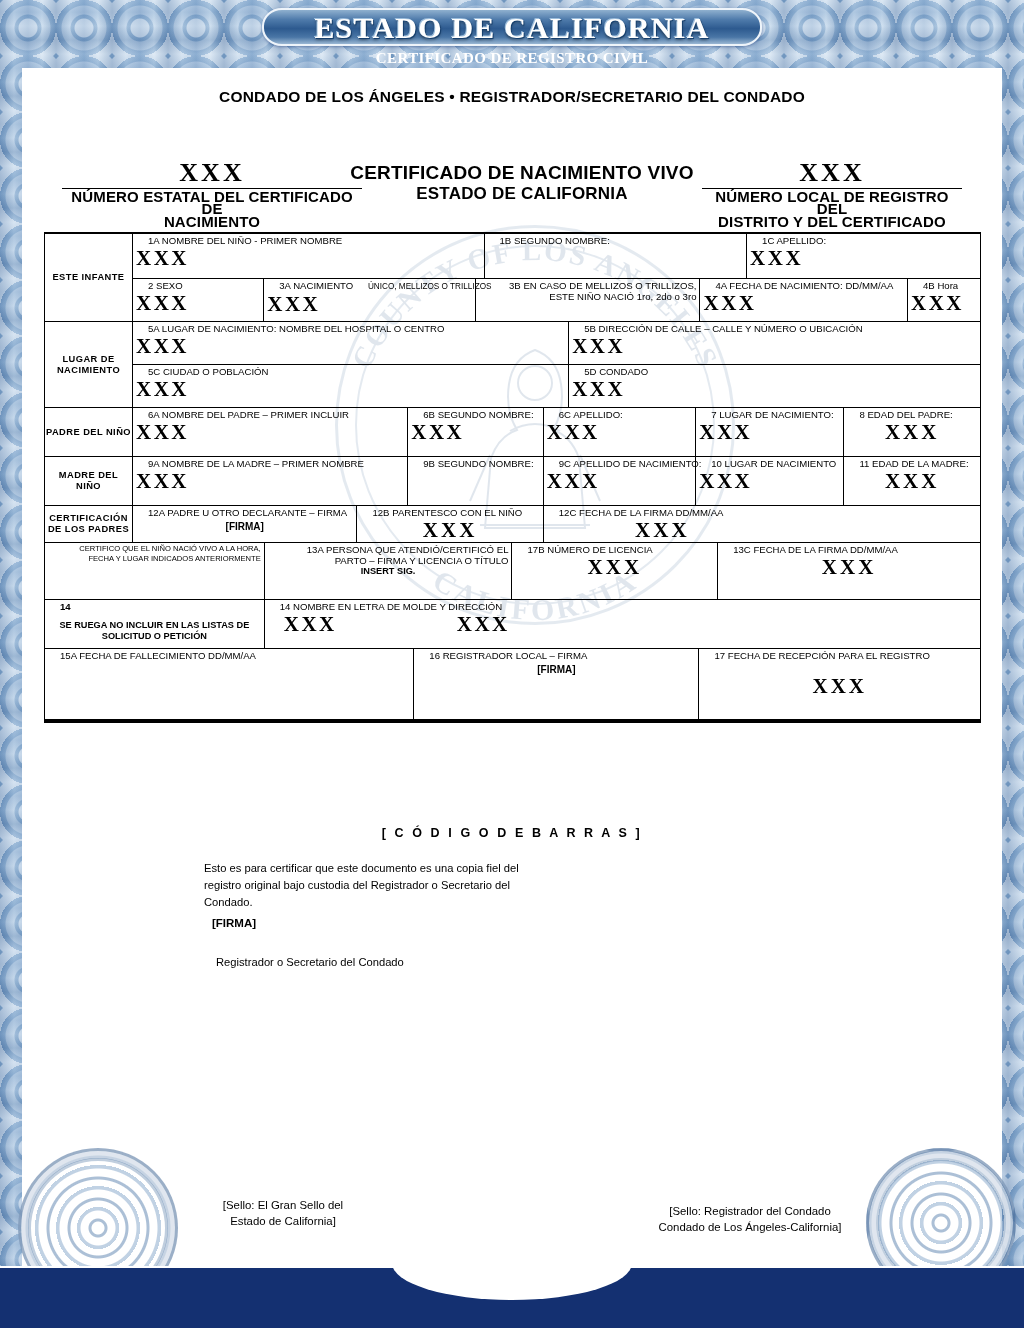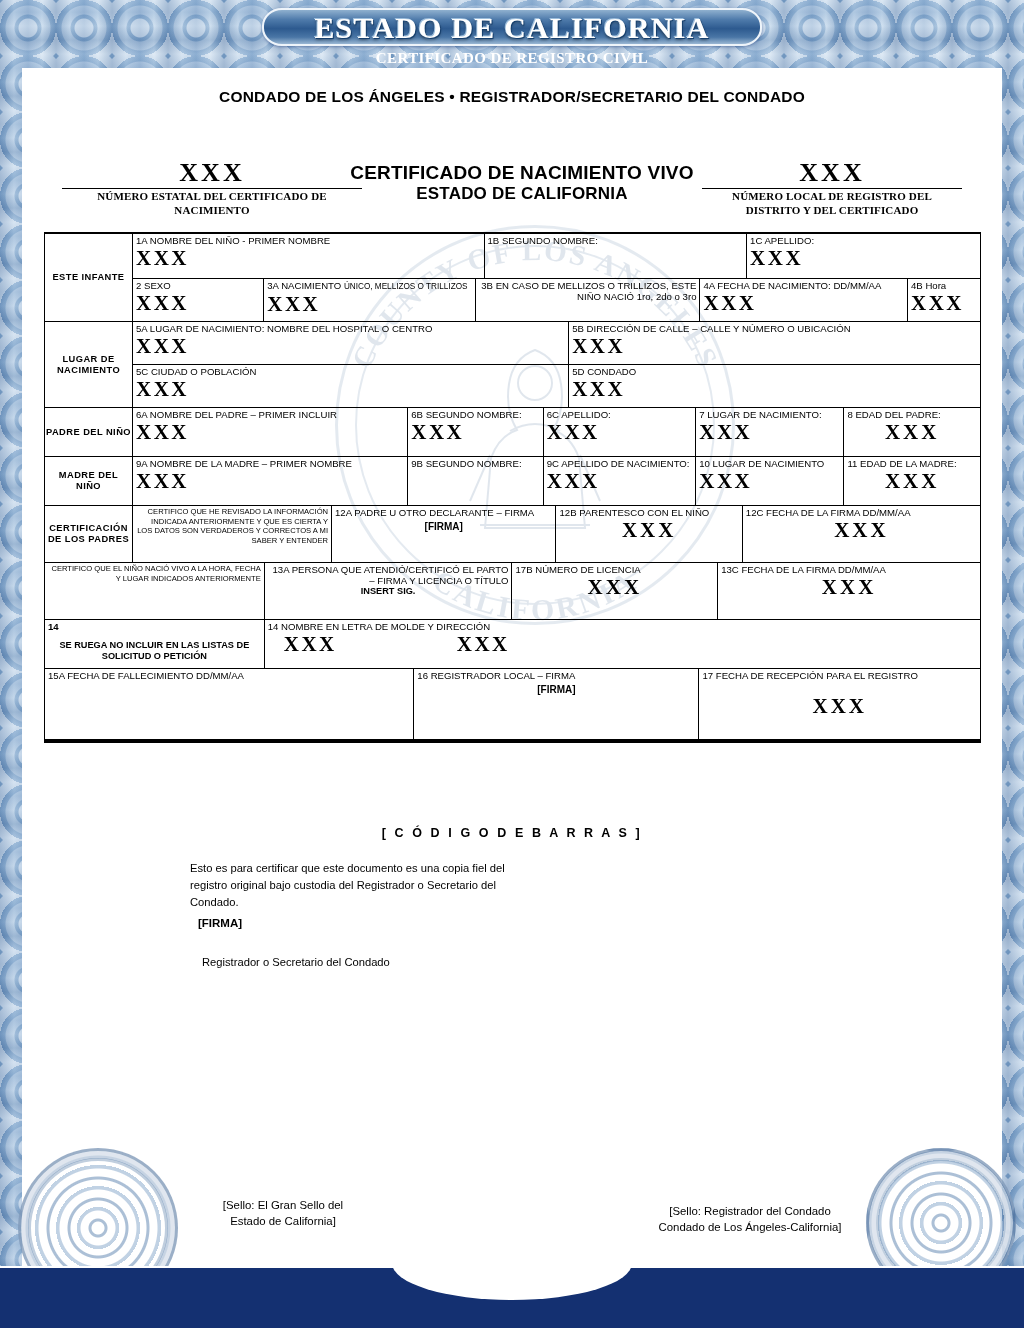--- a/index.html
+++ b/index.html
@@ -121,22 +121,22 @@
   }
   .id-left{ position:absolute; left:40px; top:0; width:300px; text-align:center; }
   .id-right{ position:absolute; left:680px; top:0; width:260px; text-align:center; }
   .id-xxx{
     font-family:"Liberation Serif", serif;
     font-size:26px; font-weight:bold; letter-spacing:3px; color:#000;
     line-height:26px; padding-bottom:2px;
   }
   .id-rule{ border-bottom:1.6px solid #000; }
   .id-cap{
-    font-size:11px; font-weight:bold; color:#000; line-height:11.5px;
-    padding-top:2px; letter-spacing:.15px;font-family:Liberation Serif, serif;
+    font-size:15px; font-weight:bold; color:#000; line-height:11.5px;
+    padding-top:2px; letter-spacing:.15px;
   }
   .cert-title{
     position:absolute; left:300px; top:2px; width:400px; text-align:center;
   }
   .cert-title .l1{ font-size:19px; font-weight:bold; letter-spacing:.2px; }
   .cert-title .l2{ font-size:17px; font-weight:bold; letter-spacing:.2px; }
 
   
   .form{
     position:absolute; left:44px; top:232px; width:937px;
@@ -164,20 +164,21 @@
     padding:1px 3px 0 3px;
     position:relative;
     min-height:26px;
     display:flex; flex-direction:column;
   }
   .cell:last-child{ border-right:none; }
   .cap{
     font-size:9.6px; font-weight:normal; color:#000;
     line-height:11px; letter-spacing:0;
     white-space:nowrap;
+    margin-left:12px;
   }
   .cap.wrap{ white-space:normal;text-align:right; }
   .cap.sm{ font-size:8.2px; }
   .cap.tiny{ font-size:7.6px; line-height:9.6px; }
   .val{
     font-family:"Liberation Serif", serif;
     font-size:21px; font-weight:bold; letter-spacing:2.5px; color:#000;
     line-height:23px; margin-top:1px;
   }
   .val.c{ text-align:center; letter-spacing:3px; }
@@ -188,21 +189,21 @@
   .ctr{ text-align:center; }
 
   
   .barcode-label{
     position:absolute; left:0; right:0; top:826px;
     text-align:center;
     font-size:12.5px; font-weight:bold; letter-spacing:2.6px;
     z-index:6;
   }
   .certify-block{
-    position:absolute; left:190px; top:860px; width:430px;
+    position:absolute; left:204px; top:860px; width:430px;
     z-index:6; font-size:11.2px; line-height:17px; color:#000;
   }
   .certify-sig{ font-weight:bold; font-size:11.5px; margin-top:4px; margin-left:8px; }
   .certify-role{ margin-top:22px; margin-left:12px; font-size:11.2px; }
 
   
   .seal{
     position:absolute; z-index:5;
     border-radius:50%;
     background:
@@ -420,23 +421,20 @@
           <div class="val c">XXX</div>
         </div>
       </div>
     </div>
   </div>
 
   <div class="band">
     <div class="band-label">CERTIFICACIÓN DE LOS PADRES</div>
     <div class="band-body">
       <div class="frow">
-        <div class="cell" style="width:23.5%;height:56px">
-          <div class="cap tiny wrap">CERTIFICO QUE HE REVISADO LA INFORMACIÓN INDICADA ANTERIORMENTE Y QUE ES CIERTA Y LOS DATOS SON VERDADEROS Y CORRECTOS A MI SABER Y ENTENDER</div>
-        </div>
         <div class="cell" style="width:26.5%">
           <div class="cap">12A PADRE U OTRO DECLARANTE – FIRMA</div>
           <div class="sig">[FIRMA]</div>
         </div>
         <div class="cell" style="width:22%">
           <div class="cap">12B PARENTESCO CON EL NIÑO</div>
           <div class="val c">XXX</div>
         </div>
         <div class="cell" style="width:28%">
           <div class="cap">12C FECHA DE LA FIRMA DD/MM/AA</div>

